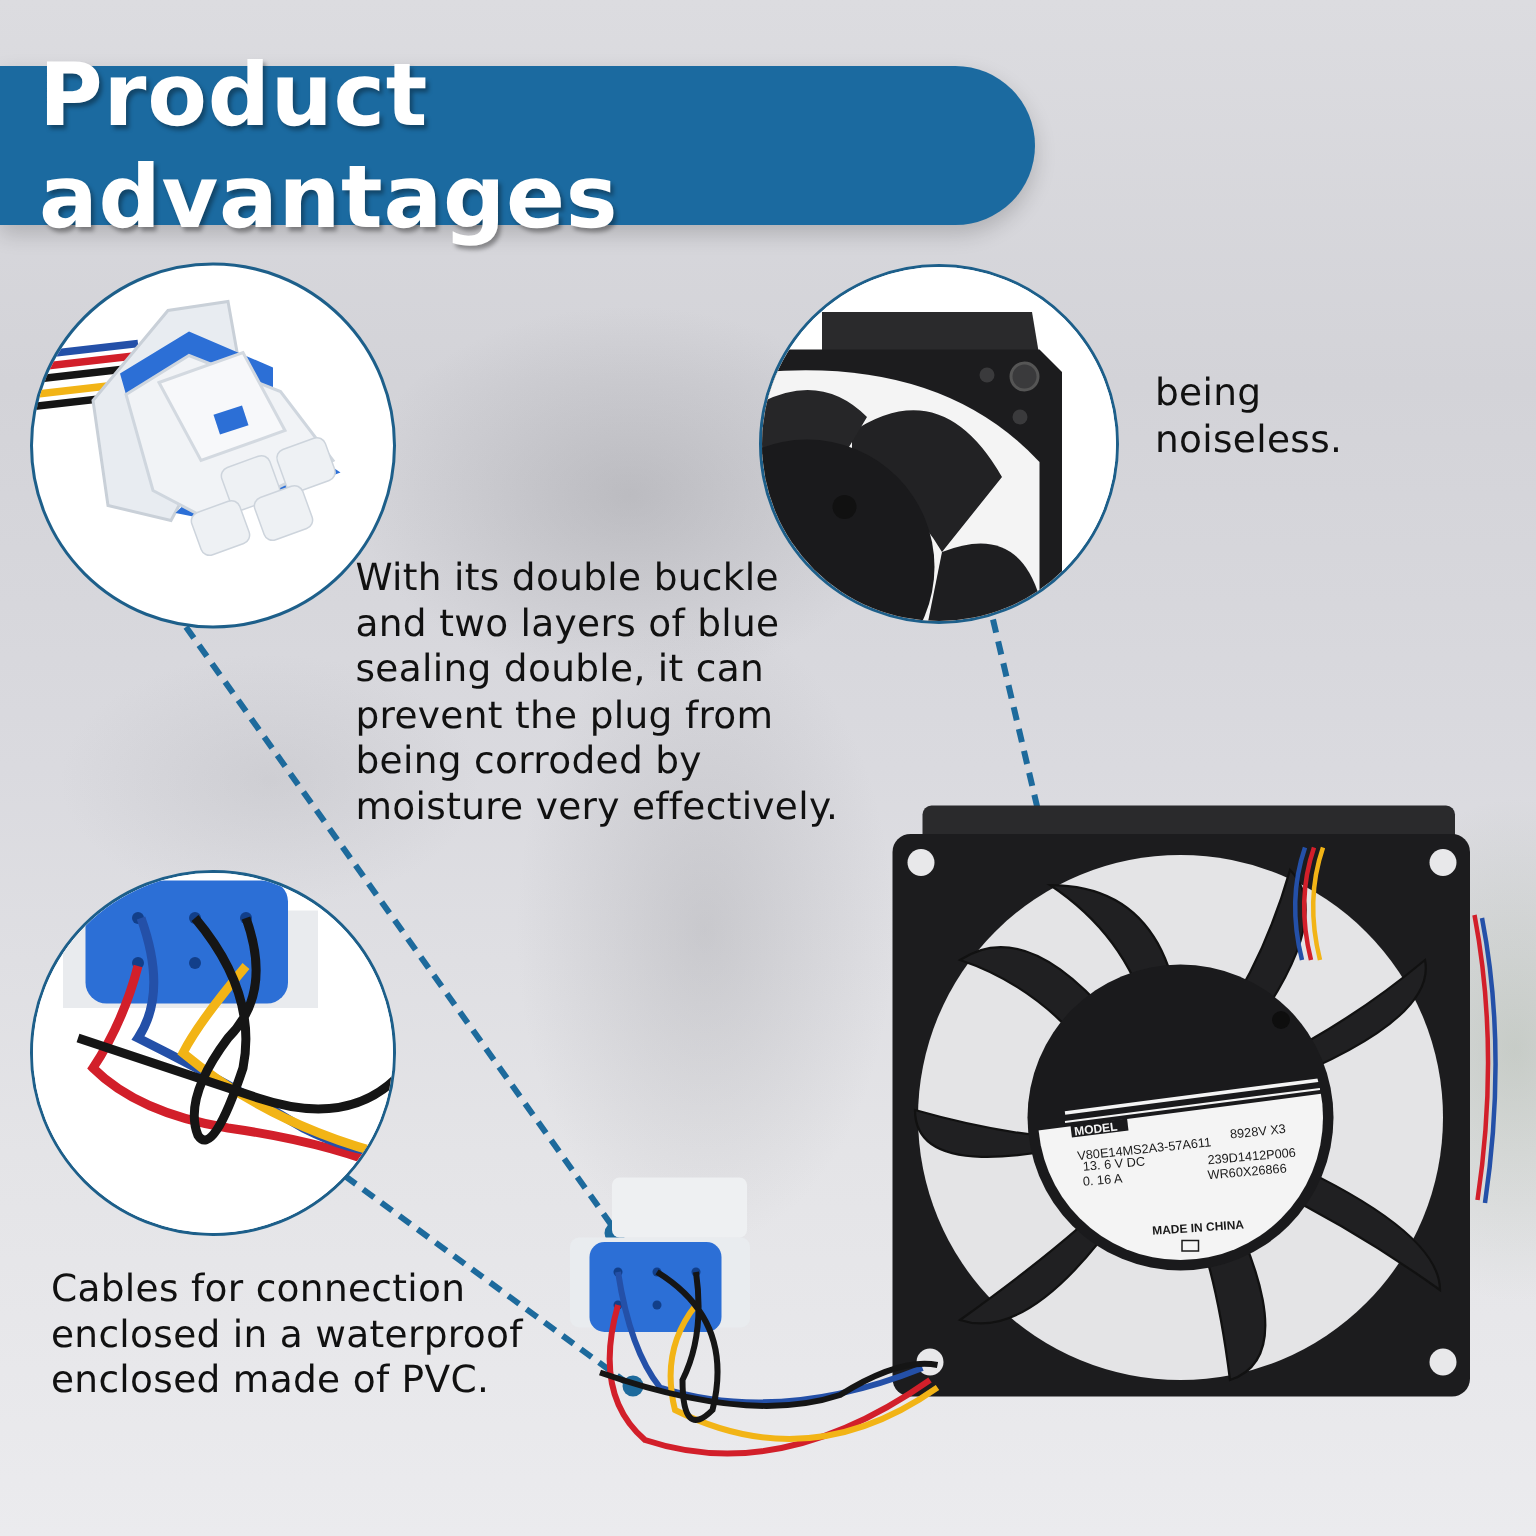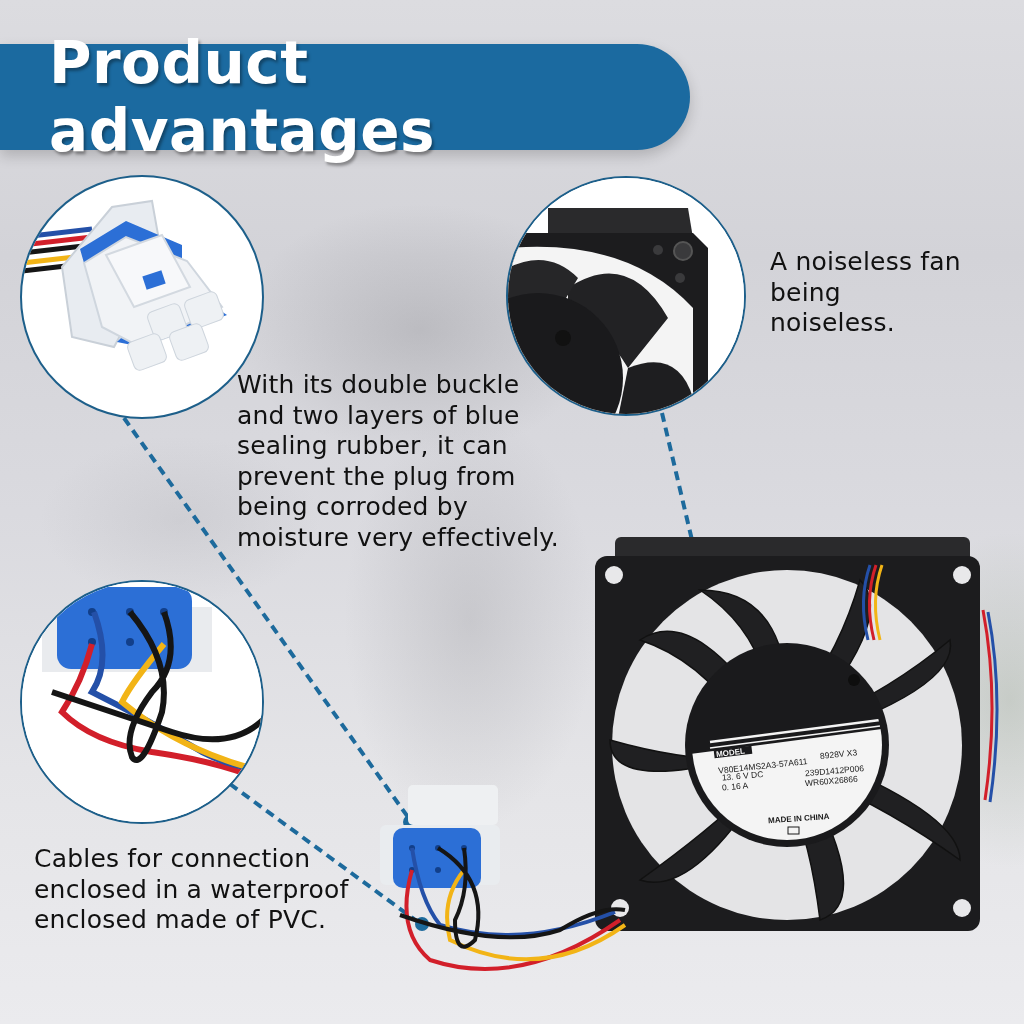--- a/index.html
+++ b/index.html
@@ -18,21 +18,20 @@
     position: absolute; left: 0; top: 44px; width: 690px; height: 106px;
     background: #1b6aa0;
     border-radius: 0 53px 53px 0;
     display: flex; align-items: center; padding-left: 26px;
     box-shadow: 0 6px 14px rgba(0,0,0,0.18);
   }
   .header-title {
     color: #ffffff; font-weight: bold; font-size: 58px; letter-spacing: 0.5px;
     text-shadow: 2px 3px 3px rgba(0,0,0,0.35);
     font-family: "DejaVu Sans", sans-serif;
-    margin-left: 23px;
   }
   .circle {
     position: absolute; border-radius: 50%; background: #ffffff;
     border: 2px solid #1d5f8a; overflow: hidden;
   }
   .caption {
     position: absolute; color: #111; font-size: 25px; line-height: 30.5px;
     font-family: "DejaVu Sans", sans-serif; letter-spacing: 0.2px;
   }
   .caption span { display: block; white-space: nowrap; }
@@ -193,29 +192,28 @@
   <circle cx="438" cy="870" r="3" fill="#123f8a"></circle>
 
   <path d="M412 870 Q395 930 430 960 Q520 990 620 920" fill="none" stroke="#d21f2a" stroke-width="4"></path>
   <path d="M412 848 Q420 900 440 925 Q520 950 615 912" fill="none" stroke="#2450a8" stroke-width="4"></path>
   <path d="M464 870 Q440 900 450 940 Q540 985 625 925" fill="none" stroke="#f2b416" stroke-width="4"></path>
   <path d="M438 848 Q490 880 475 940 Q455 960 455 920 Q470 890 464 848" fill="none" stroke="#151515" stroke-width="4"></path>
   <path d="M400 915 Q500 950 560 930 Q600 905 625 910" fill="none" stroke="#151515" stroke-width="4"></path>
 </svg>
 
 <div class="caption" style="left:770px; top:247px;">
-  <span>A noiseless fan</span>
   <span>being</span>
   <span>noiseless.</span>
 </div>
 
 <div class="caption" style="left:237px; top:370px;">
   <span>With its double buckle</span>
   <span>and two layers of blue</span>
-  <span>sealing rubber, it can</span>
+  <span>sealing double, it can</span>
   <span>prevent the plug from</span>
   <span>being corroded by</span>
   <span>moisture very effectively.</span>
 </div>
 
 <div class="caption" style="left:34px; top:844px;">
   <span>Cables for connection</span>
   <span>enclosed in a waterproof</span>
   <span>enclosed made of PVC.</span>
 </div>

